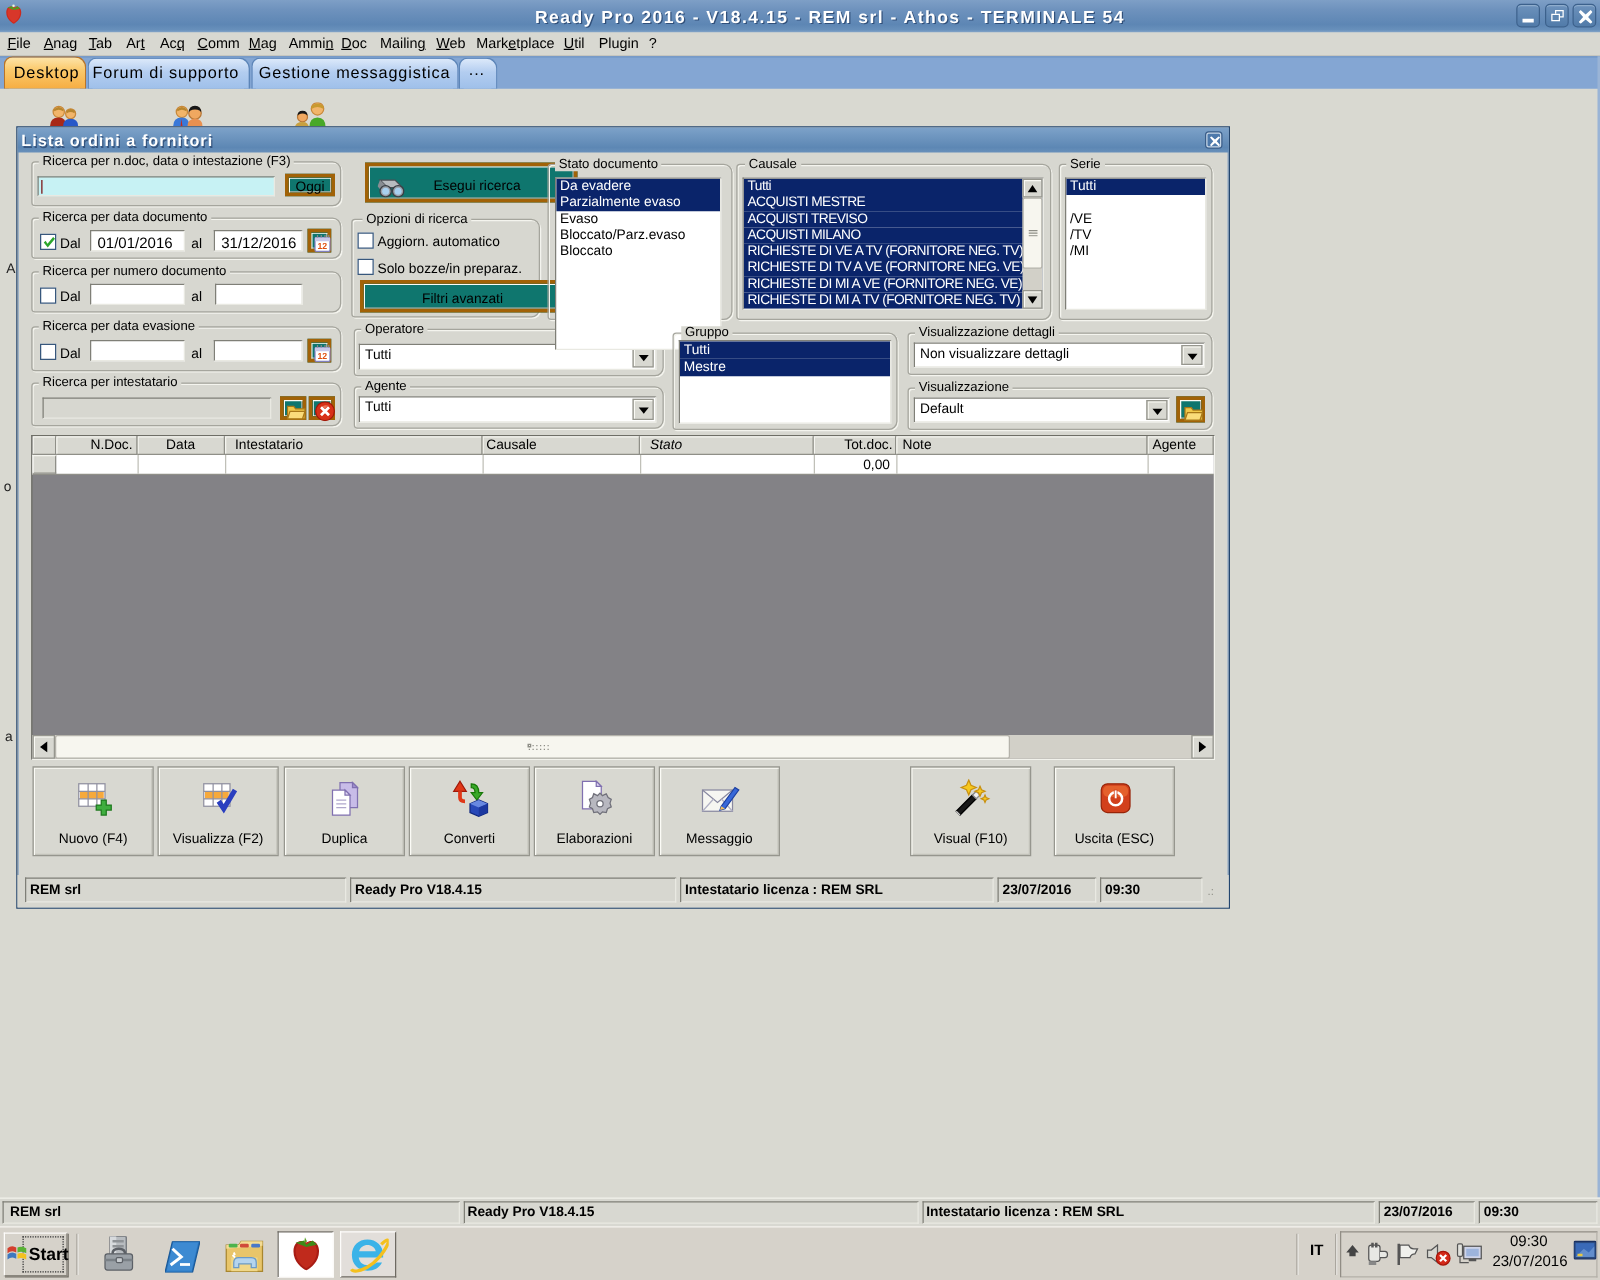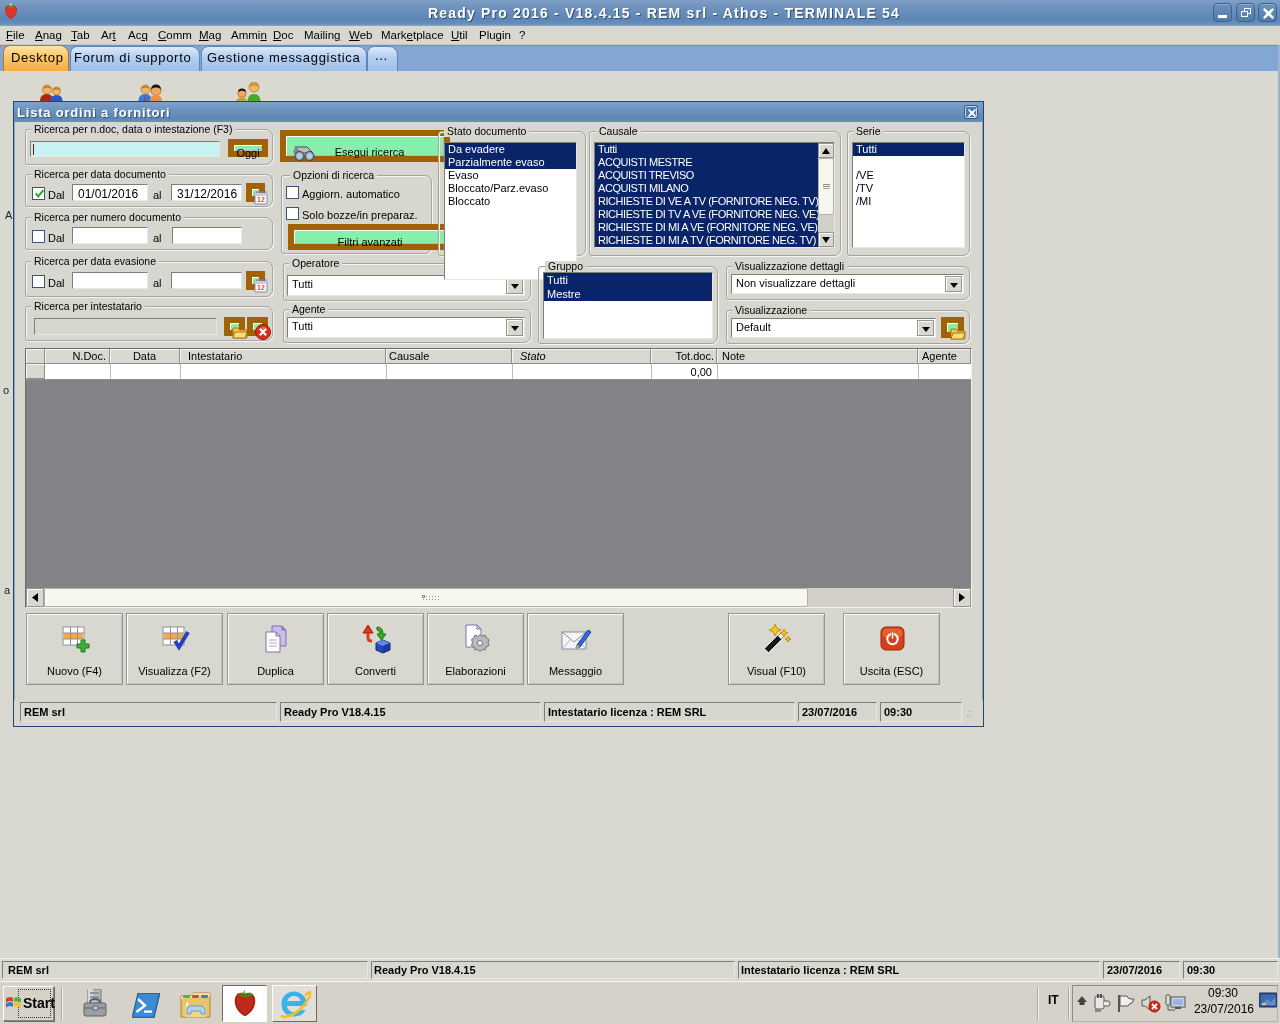--- a/index.html
+++ b/index.html
@@ -8,21 +8,21 @@
 .abs { position:absolute; }
 .t11 { font-size:11px; line-height:13px; color:#000; }
 .t12 { font-size:12px; color:#000; }
 .b { font-weight:bold; }
 .gb { position:absolute; border:1px solid #a5a59d; border-radius:3px 7px 7px 3px;
       box-shadow:inset 1px 1px 0 #f4f4ee, 1px 1px 0 #f4f4ee; }
 .gbl { position:absolute; font-size:10.5px; line-height:11px; background:#d7d7d0; padding:0 3px; white-space:nowrap; }
 .inp { position:absolute; background:#fff; border:1px solid #7f7f77;
        border-bottom-color:#e9e9e2; border-right-color:#e9e9e2; font-size:12px; }
 .sunk { border:1px solid #7f7f77; border-bottom-color:#e9e9e2; border-right-color:#e9e9e2; }
-.btn { position:absolute; background:#86efac; border:6px solid #a16207;
+.btn { position:absolute; background:#0f766e; border:3px solid #a16207;
        box-shadow:inset 1px 1px 0 #fbfbf6, inset -1px -1px 0 #b9b9b1;
        font-size:11px; color:#000; text-align:center; }
 .cb { position:absolute; width:13px; height:13px; background:#fff; border:1px solid #37577c; }
 .list { position:absolute; background:#fff; border:1px solid #7f7f77;
         border-bottom-color:#e9e9e2; border-right-color:#e9e9e2; overflow:hidden; }
 .li { height:13px; font-size:11px; line-height:13px; padding-left:3px; white-space:nowrap; }
 .sel { background:#0a246a; color:#fff; }
 .combo { position:absolute; background:#fff; border:1px solid #7f7f77;
          border-bottom-color:#e9e9e2; border-right-color:#e9e9e2; }
 .combo .tx { position:absolute; left:4px; top:2px; font-size:11px; }
@@ -326,21 +326,21 @@
   </div>
 <div class="btn" style="left:247px;top:317px;width:21px;height:19px;">
     <svg class="abs" style="left:2px;top:1px;" width="16" height="16" viewBox="0 0 16 16">
       <circle cx="8" cy="8" r="7.5" fill="#d83018"></circle>
       <circle cx="8" cy="8" r="7.5" fill="none" stroke="#a01808"></circle>
       <path d="M6 4 Q8 2.5 11 3.5 Q9 4 8 6 Z" fill="#f08868" opacity="0.8"></path>
       <path d="M4.8 4.8 L11.2 11.2 M11.2 4.8 L4.8 11.2" stroke="#fff" stroke-width="2.2"></path>
     </svg>
   </div>
 
-<div class="btn" style="left:280px;top:130px;width:170px;height:32px;">
+<div class="btn" style="left:292px;top:130px;width:170px;height:32px;">
   <svg class="abs" style="left:7px;top:9px;" width="24" height="16" viewBox="0 0 24 16">
     <path d="M2 2 L14 2 L20 8 L8 8 Z" fill="#b8bcc0" stroke="#4a4e54"></path>
     <path d="M2 2 L8 8 L5 13 L0 7 Z" fill="#888c92"></path>
     <circle cx="6.5" cy="11" r="4.5" fill="#9aa0a8" stroke="#3a3e44"></circle>
     <circle cx="6.5" cy="11" r="2.8" fill="#a8d0f0"></circle>
     <circle cx="16.5" cy="11" r="4.5" fill="#9aa0a8" stroke="#3a3e44"></circle>
     <circle cx="16.5" cy="11" r="2.8" fill="#a8d0f0"></circle>
   </svg>
   <div class="abs t11" style="left:0;right:0;top:10px;text-align:center;">&nbsp;&nbsp;&nbsp;Esegui ricerca</div>
 </div>

